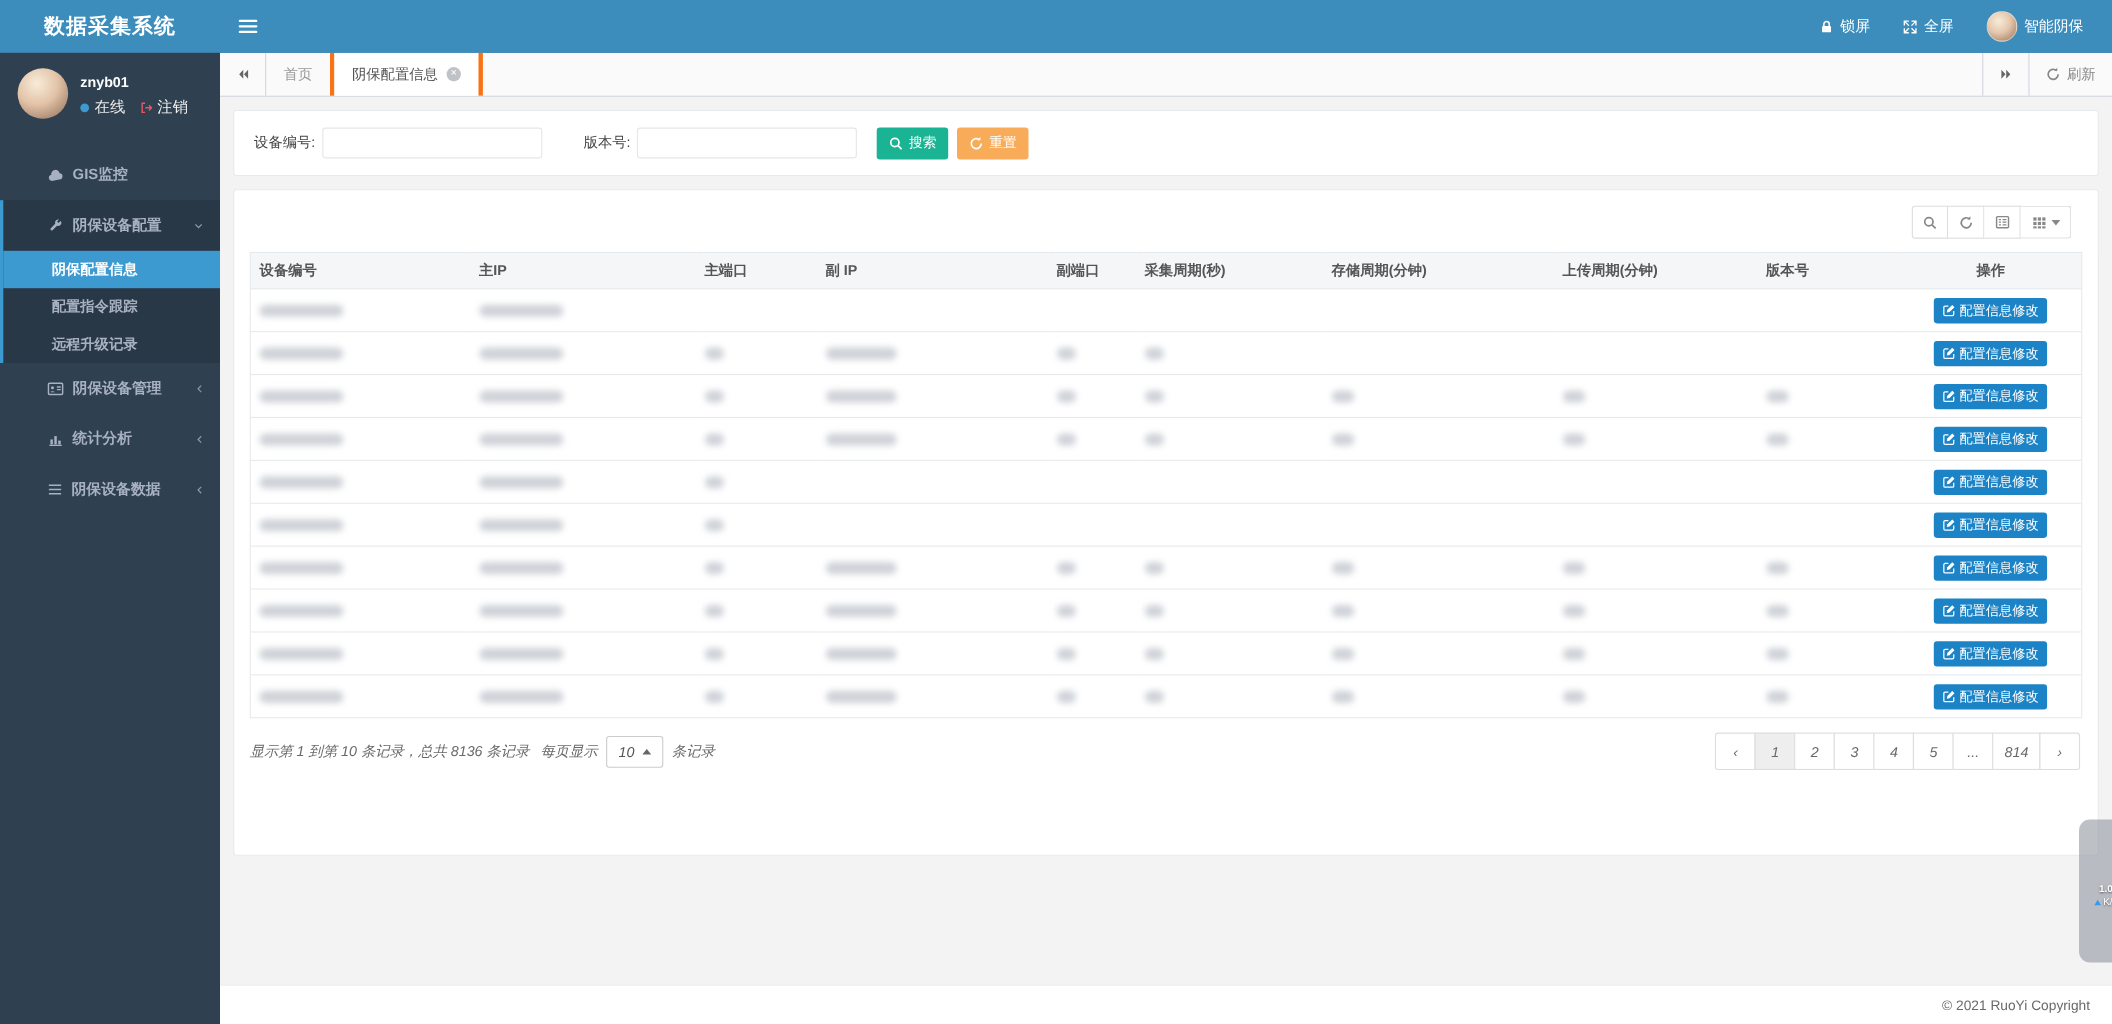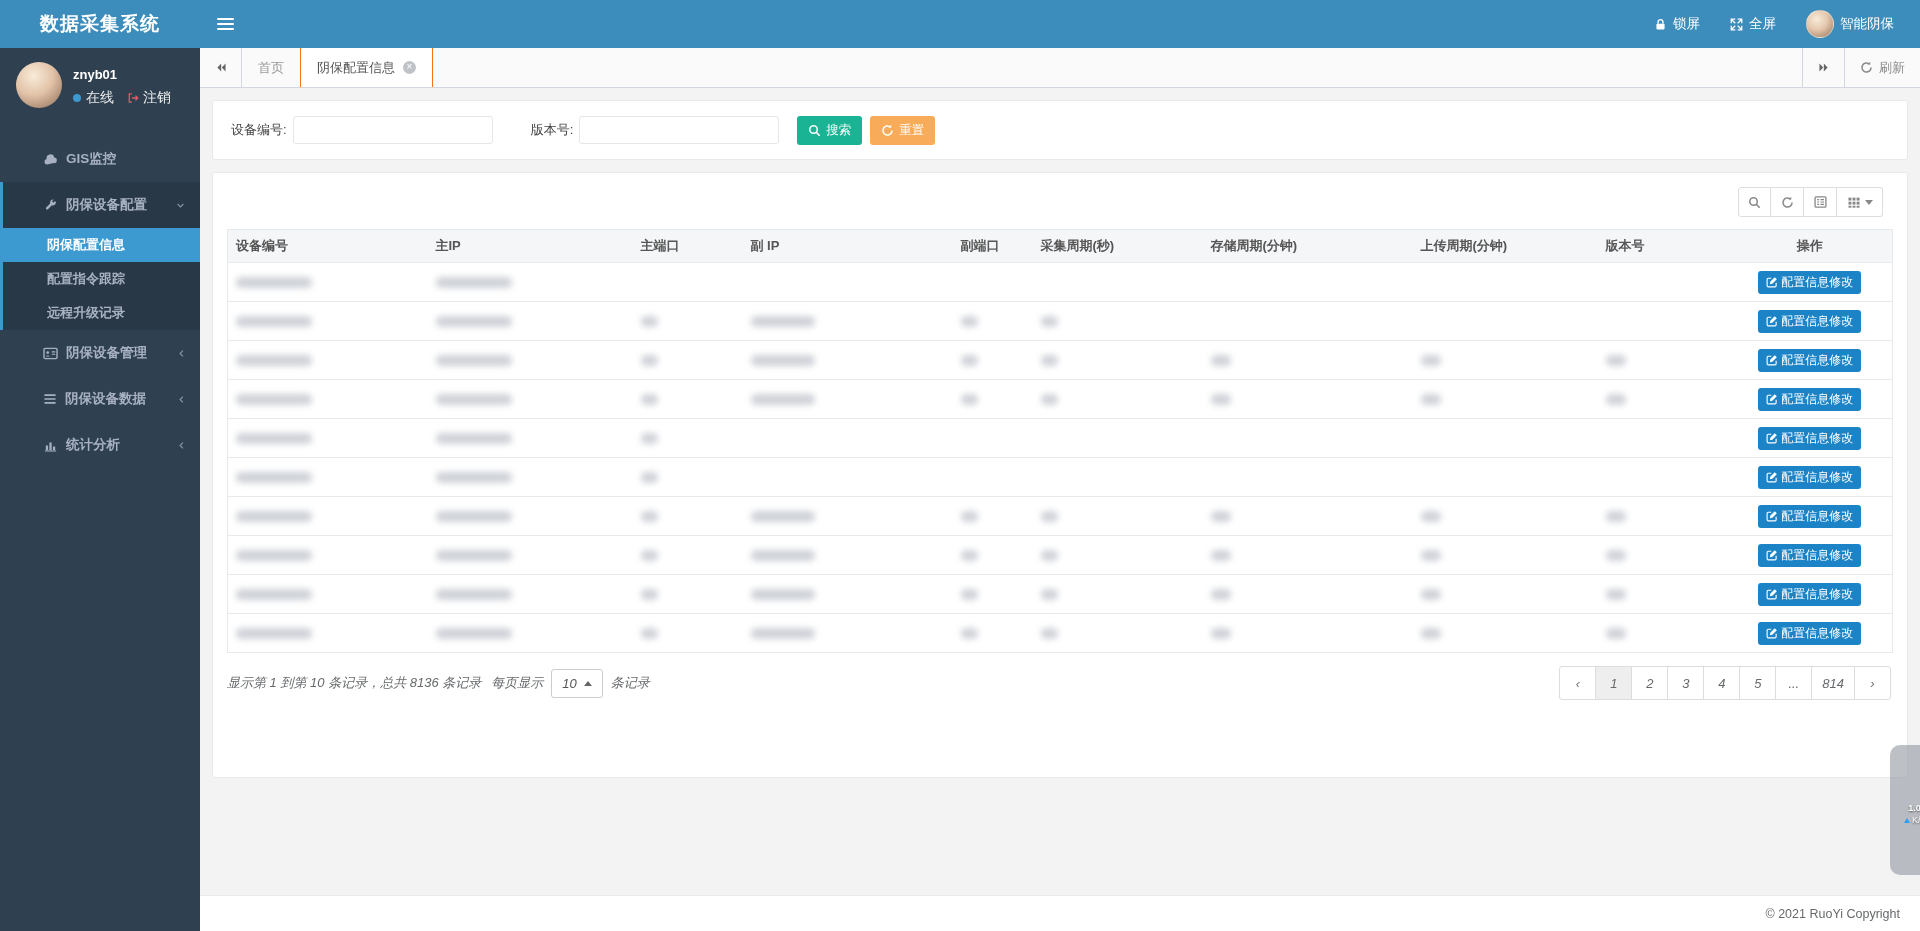--- a/index.html
+++ b/index.html
@@ -43,21 +43,21 @@
      color:#a7b1c2; font-size:13px; font-weight:600; cursor:pointer; }
   .submenu-link.active { background:var(--active-menu,#3d9ad1); color:#fff; }
 
   
   .main { position:absolute; top:48px; left:200px; right:0; bottom:0; background:#f3f3f4; display:flex; flex-direction:column; }
   .tabbar { height:40px; background:#fafafa; border-bottom:1px solid #d2d6de; display:flex; align-items:stretch; flex:none; }
   .tab-nav { width:42px; display:flex; align-items:center; justify-content:center; color:#777; cursor:pointer; }
   .tab-nav.left { border-right:1px solid #d2d6de; }
   .tab-nav.right { border-left:1px solid #d2d6de; }
   .tab { display:flex; align-items:center; gap:8px; padding:0 16px; font-size:13px; color:#999;
-     border-right:1px solid #f97316; cursor:pointer; }
+     border-right:4px solid #f97316; cursor:pointer; }
   .tab.active { background:#fff; color:#555; }
   .tab-close { width:13px; height:13px; border-radius:50%; background:#bfc3c8; color:#fff; font-size:10px; line-height:12px; text-align:center; cursor:pointer; }
   .tab-right { margin-left:auto; display:flex; }
   .tab-refresh { display:flex; align-items:center; gap:6px; padding:0 15px; color:#888; border-left:1px solid #d2d6de; cursor:pointer; font-size:13px; }
 
   .content { flex:1; padding:12px; overflow:hidden; }
   .card { background:#fff; border:1px solid #e7eaec; border-radius:3px; }
 
   
   .search-card { height:60px; display:flex; align-items:center; padding:0 18px; }
@@ -211,43 +211,43 @@
           <span class="chev">
             <svg width="9" height="11" viewBox="0 0 16 16">
               <path d="M10.5 2.8 5.5 8l5 5.2" fill="none" stroke="currentColor" stroke-width="2"></path>
             </svg>
           </span>
         </a>
       </div>
       <div class="menu-section">
         <a class="menu-link">
           <span class="ico">
-            <svg width="14" height="12" viewBox="0 0 16 14">
-              <path d="M1.5 2.5h13M1.5 7h13M1.5 11.5h13" stroke="currentColor" stroke-width="1.8"></path>
-            </svg>
-          </span>
-          <span>阴保设备数据</span>
-          <span class="chev">
-            <svg width="9" height="11" viewBox="0 0 16 16">
-              <path d="M10.5 2.8 5.5 8l5 5.2" fill="none" stroke="currentColor" stroke-width="2"></path>
-            </svg>
-          </span>
-        </a>
-      </div>
-      <div class="menu-section">
-        <a class="menu-link">
-          <span class="ico">
             <svg width="15" height="13" viewBox="0 0 16 15">
               <path d="M1.5 13.8h13" stroke="currentColor" stroke-width="1.3"></path>
               <rect x="2.6" y="7.5" width="2.6" height="5.3" fill="currentColor"></rect>
               <rect x="6.7" y="4" width="2.6" height="8.8" fill="currentColor"></rect>
               <rect x="10.8" y="8.7" width="2.6" height="4.1" fill="currentColor"></rect>
             </svg>
           </span>
           <span>统计分析</span>
+          <span class="chev">
+            <svg width="9" height="11" viewBox="0 0 16 16">
+              <path d="M10.5 2.8 5.5 8l5 5.2" fill="none" stroke="currentColor" stroke-width="2"></path>
+            </svg>
+          </span>
+        </a>
+      </div>
+      <div class="menu-section">
+        <a class="menu-link">
+          <span class="ico">
+            <svg width="14" height="12" viewBox="0 0 16 14">
+              <path d="M1.5 2.5h13M1.5 7h13M1.5 11.5h13" stroke="currentColor" stroke-width="1.8"></path>
+            </svg>
+          </span>
+          <span>阴保设备数据</span>
           <span class="chev">
             <svg width="9" height="11" viewBox="0 0 16 16">
               <path d="M10.5 2.8 5.5 8l5 5.2" fill="none" stroke="currentColor" stroke-width="2"></path>
             </svg>
           </span>
         </a>
       </div>
     </nav>
 </aside>
 

